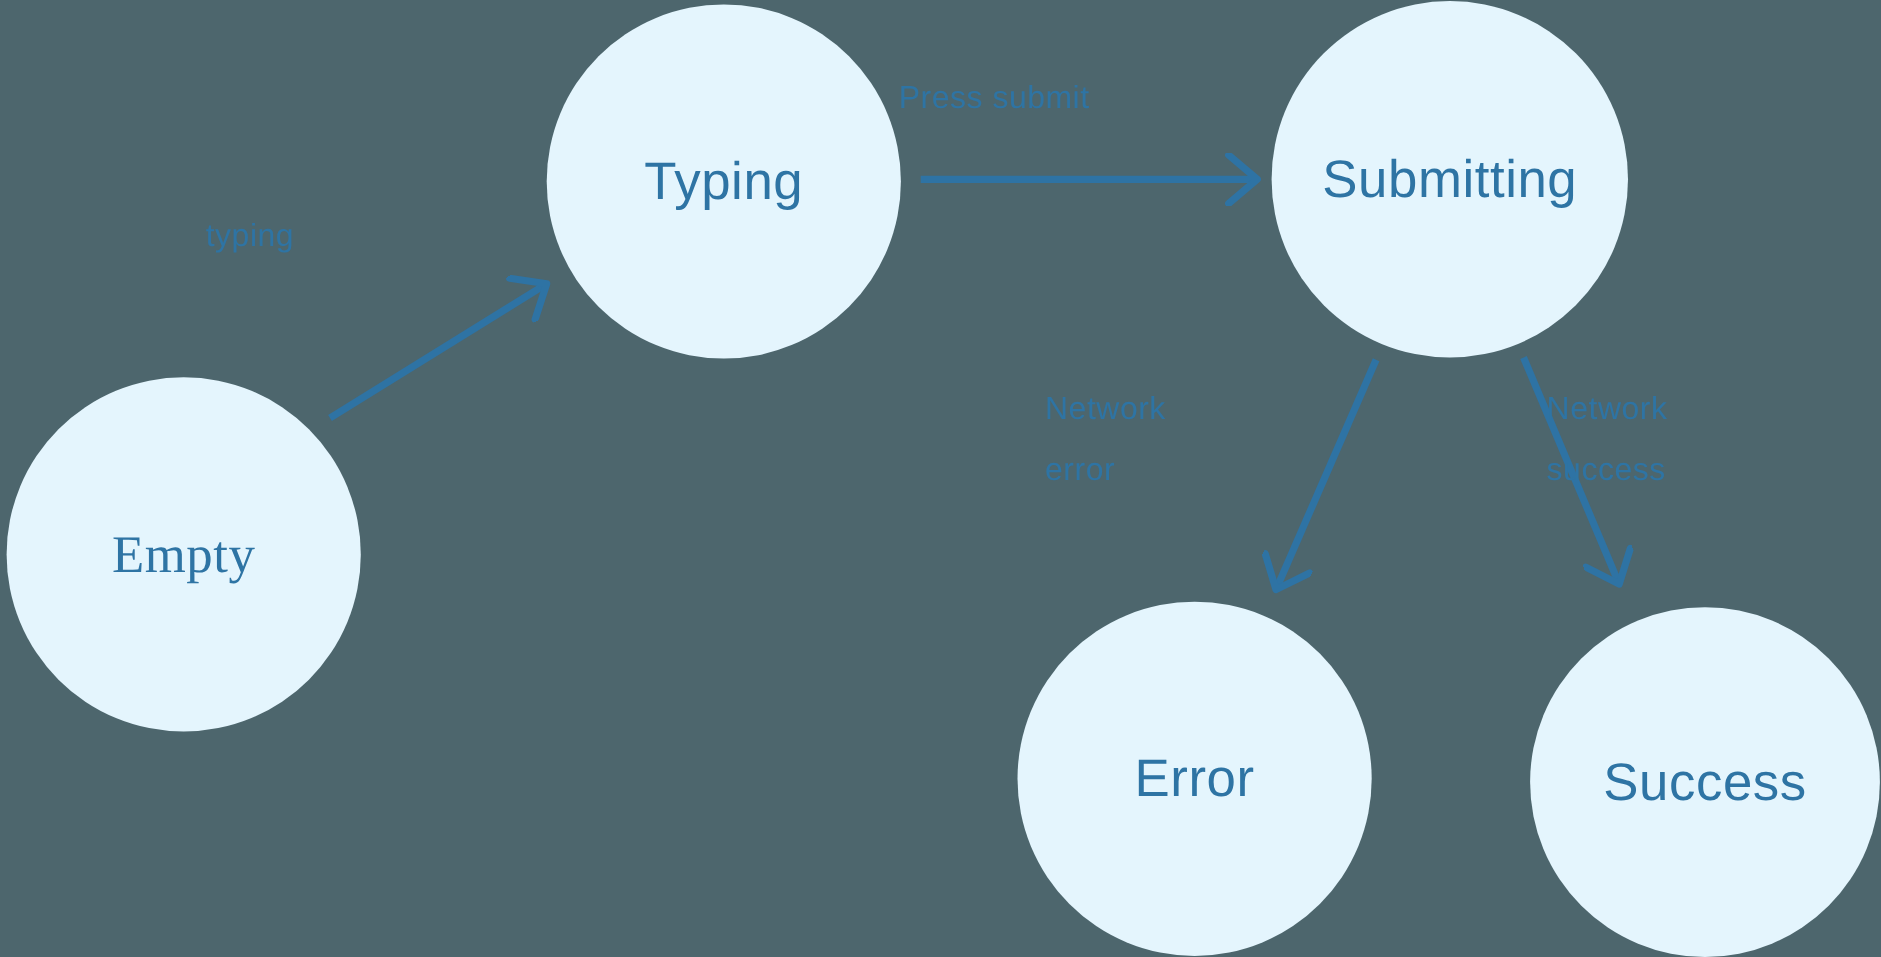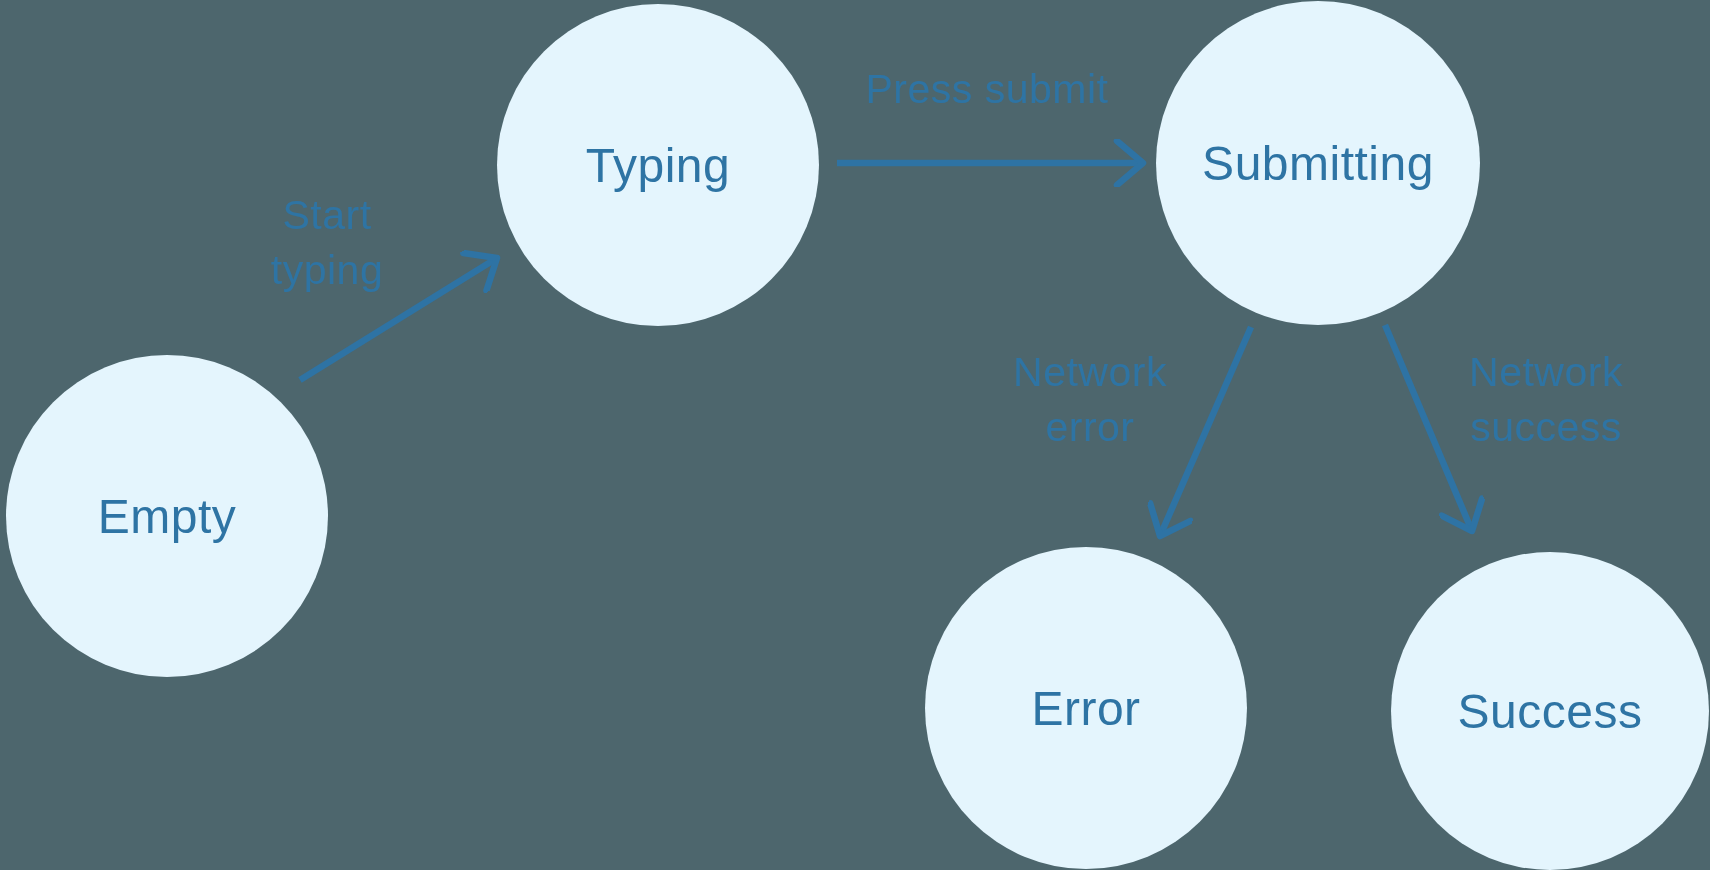--- a/index.html
+++ b/index.html
@@ -38,23 +38,22 @@
   }
   .node-label {
     color: #2E74A4;
     font-size: 48px;
     font-weight: 500;
     letter-spacing: 0.5px;
     white-space: nowrap;
   }
   .edge-label {
     position: absolute;
-    text-align: center;
     color: #2E74A4;
-    font-size: 41px;
+    font-size: 29px;
     font-weight: 500;
     line-height: 55px;
     letter-spacing: 0.5px;
     z-index: 1;
   }
   .edge-label .line {
     display: block;
     white-space: nowrap;
   }
 </style>
@@ -68,42 +67,41 @@
       <marker id="arrowhead" markerUnits="userSpaceOnUse" markerWidth="48" markerHeight="48" viewBox="0 0 48 48" refX="38" refY="24" orient="auto">
         <path d="M12 2 L38 24 L12 46" fill="none" stroke="#2E73A4" stroke-width="6.5" stroke-linecap="round" stroke-linejoin="round"></path>
       </marker>
     </defs>
     <path class="edge" d="M300 380 L497 258" marker-end="url(#arrowhead)"></path>
     <path class="edge" d="M837 163 L1143 163" marker-end="url(#arrowhead)"></path>
     <path class="edge" d="M1251 327 L1160 536" marker-end="url(#arrowhead)"></path>
     <path class="edge" d="M1385 325 L1472 531" marker-end="url(#arrowhead)"></path>
   </svg>
 
-  <div class="node" style="left:6px; top:355px; width:322px; height:322px;">
+  <div class="node" style="left:6px; top:343px; width:322px; height:322px;font-family:Liberation Serif, serif;">
     <span class="node-label">Empty</span>
   </div>
 
   <div class="node" style="left:497px; top:4px; width:322px; height:322px;">
     <span class="node-label">Typing</span>
   </div>
 
   <div class="node" style="left:1156px; top:1px; width:324px; height:324px;">
     <span class="node-label">Submitting</span>
   </div>
 
   <div class="node" style="left:925px; top:547px; width:322px; height:322px;">
     <span class="node-label">Error</span>
   </div>
 
   <div class="node" style="left:1391px; top:552px; width:318px; height:318px;">
     <span class="node-label">Success</span>
   </div>
 
   <div class="edge-label" style="left:187px; top:188px; width:280px;">
-    <span class="line">Start</span>
     <span class="line">typing</span>
   </div>
 
   <div class="edge-label" style="left:817px; top:62px; width:340px;">
     <span class="line">Press submit</span>
   </div>
 
   <div class="edge-label" style="left:950px; top:345px; width:280px;">
     <span class="line">Network</span>
     <span class="line">error</span>

